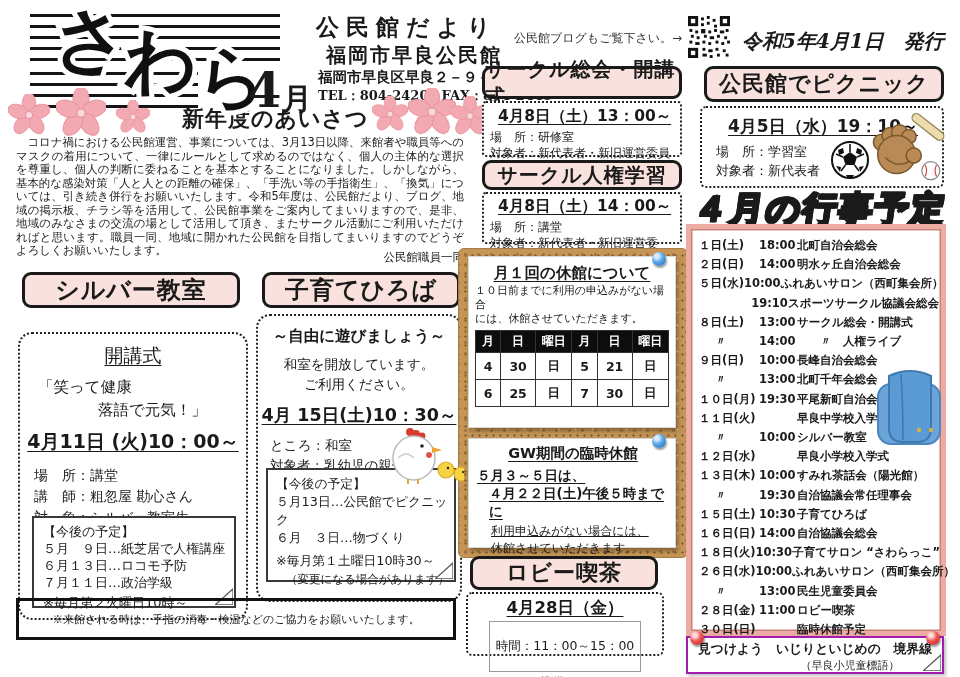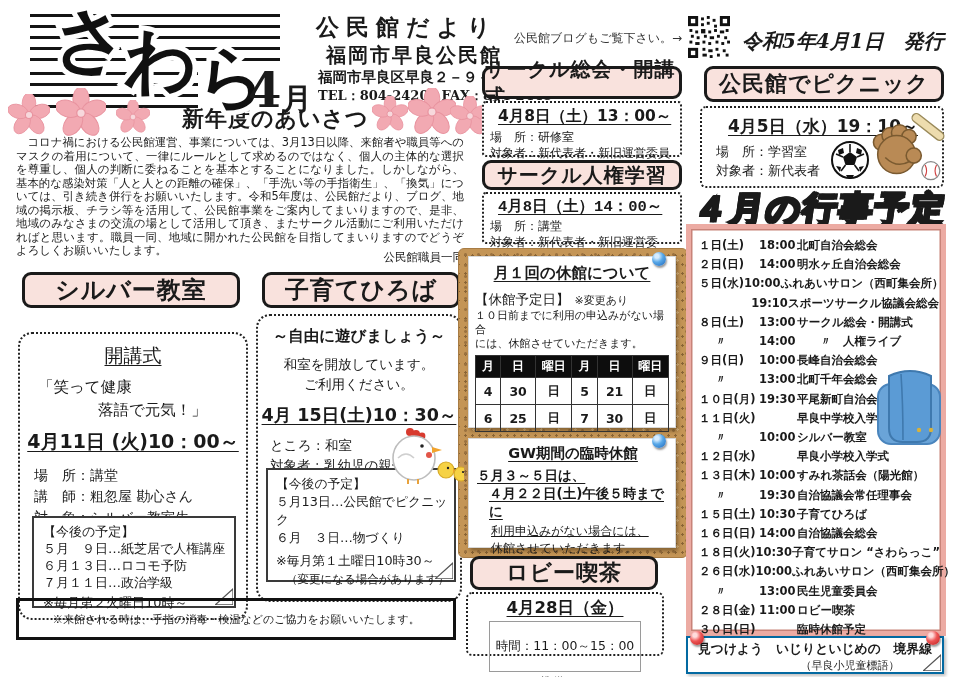--- a/index.html
+++ b/index.html
@@ -286,36 +286,32 @@
   <div class="hdr abs" style="left:482px;top:66px;width:200px;height:33px;font-size:20px;">サークル総会・開講式</div>
   <div class="dotted abs" style="left:482px;top:101px;width:200px;height:56px;border-radius:4px;padding:3px 0 0 6px;">
     <div class="b ul" style="font-size:15.5px;padding-left:8px;">4月8日（土）13：00～</div>
     <div style="font-size:12px;line-height:16px;margin-top:2px;">
       <div>場　所：研修室</div>
       <div>対象者：新代表者・新旧運営委員</div>
     </div>
   </div>
 
   <div class="hdr abs" style="left:482px;top:160px;width:200px;height:30px;font-size:20px;">サークル人権学習</div>
-  <div class="dotted abs" style="left:482px;top:192px;width:200px;height:52px;border-radius:4px;padding:2px 0 0 6px;font-family:Liberation Mono, monospace;">
+  <div class="dotted abs" style="left:482px;top:192px;width:200px;height:52px;border-radius:4px;padding:2px 0 0 6px;">
     <div class="b ul" style="font-size:15.5px;padding-left:8px;">4月8日（土）14：00～</div>
     <div style="font-size:12px;line-height:16px;margin-top:2px;">
       <div>場　所：講堂</div>
       <div>対象者：新代表者・新旧運営委員・講師</div>
     </div>
   </div>
 
   <div class="cork abs" style="left:458px;top:248px;width:230px;height:310px;"></div>
 
   <div class="cork-note" style="left:468px;top:256px;width:208px;height:172px;padding:6px 6px 0 6px;">
     <div class="ctr b ul" style="font-size:15.5px;">月１回の休館について</div>
-    <div style="margin-top:5px;">
-      <span style="font-size:13.5px;">【休館予定日】</span>
-      <span style="font-size:11px;">※変更あり</span>
-    </div>
     <div style="font-size:11px;line-height:14px;">１０日前までに利用の申込みがない場合</div>
     <div style="font-size:11px;line-height:14px;">には、休館させていただきます。</div>
     <table class="clo">
       <tbody>
           <tr>
         <th class="cw1">月</th>
         <th class="cw2">日</th>
         <th class="cw3">曜日</th>
         <th class="cw1">月</th>
         <th class="cw2">日</th>
@@ -508,21 +504,21 @@
   </div>
 
   <svg class="abs" style="left:874px;top:368px;z-index:4;" width="72" height="80" viewBox="0 0 70 80">
     <rect x="3" y="16" width="62" height="60" rx="13" fill="#6aa4d8" stroke="#4a85bd" stroke-width="2"></rect>
     <path d="M14 8 q21 -10 42 0 l0 52 q0 14 -14 14 l-14 0 q-14 0 -14 -14 Z" fill="#5b9bd5" stroke="#3f79ae" stroke-width="2"></path>
     <path d="M26 6 q2 30 2 66" fill="none" stroke="#3f79ae" stroke-width="1.6"></path>
     <circle cx="44" cy="62" r="2.2" fill="#d8b23c"></circle>
       <circle cx="56" cy="62" r="2.2" fill="#d8b23c"></circle>
   </svg>
 
-  <div class="abs" style="left:686px;top:636px;width:258px;height:38px;border:2px solid #0369a1;background:#fff;box-shadow:2px 2px 3px rgba(0,0,0,.25);">
+  <div class="abs" style="left:686px;top:636px;width:258px;height:38px;border:2px solid #a21caf;background:#fff;box-shadow:2px 2px 3px rgba(0,0,0,.25);">
     <div class="ctr b" style="font-size:12.8px;margin-top:3px;">見つけよう　いじりといじめの　境界線</div>
     <div class="ctr" style="font-size:11px;padding-left:70px;">（早良小児童標語）</div>
     <svg class="fold" viewBox="0 0 20 20">
         <path d="M0 20 L20 2 L20 20 Z" fill="#fff" stroke="#555" stroke-width="1.4"></path>
       </svg>
   </div>
   <span class="pin red abs" style="left:690px;top:631px;"></span>
   <span class="pin red abs" style="left:926px;top:631px;"></span>
 
 </div>

